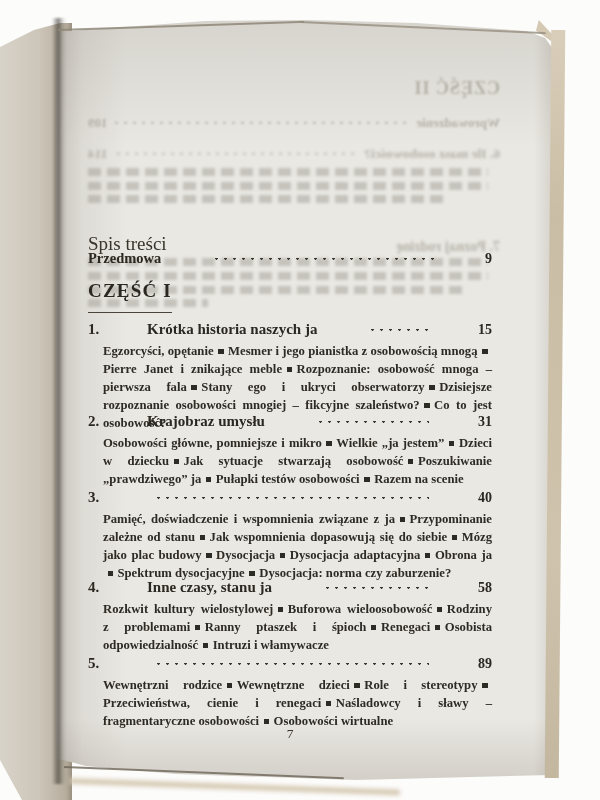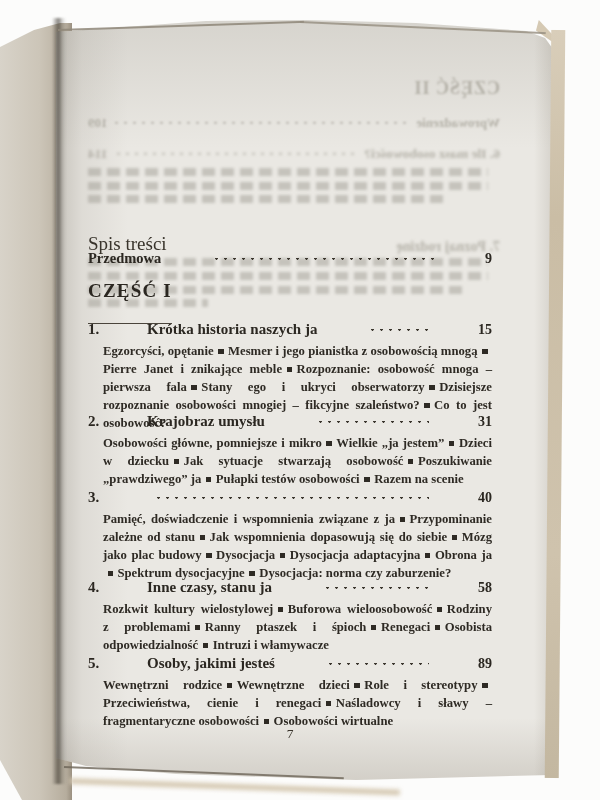--- a/index.html
+++ b/index.html
@@ -59,21 +59,21 @@
   .content{position:absolute;left:32px;top:0;width:404px;color:#2b2721;}
   .abs{position:absolute;left:0;width:404px;}
   .toc-heading{top:182px;font-size:19px;color:#39342c;margin-top:33px;}
   .row{display:flex;align-items:baseline;gap:44px;}
   .leader{flex:1;height:5px;margin:0 3px 0 7px;
     background-image:radial-gradient(circle,#3b362e 1.1px,rgba(0,0,0,0) 1.5px);
     background-size:9px 9px;background-repeat:repeat-x;background-position:left bottom;}
   .pg{margin-left:2px;font-size:14px;}
   .preface-row{top:232px;font-size:14.5px;font-weight:bold;}
   .part-heading{top:262px;font-size:19px;font-weight:bold;letter-spacing:1.2px;}
-  .part-heading span{display:inline-block;border-bottom:1.5px solid #4a443b;padding-bottom:21px;}
+  .part-heading span{display:inline-block;border-bottom:1.5px solid #4a443b;padding-bottom:10px;}
   .chapter .row{font-size:15px;font-weight:bold;line-height:19px;}
   .chapter .num{width:15px;flex:0 0 auto;}
   .topics{margin:3px 16px 0 15px;width:389px;font-size:12.7px;font-weight:bold;line-height:18px;text-align:justify;color:#2e2a24;}
   .sq{display:inline-block;width:5.5px;height:5.5px;background:#2e2a24;margin:0 4.5px;vertical-align:1px;}
   .ch1{top:302px;} .ch2{top:394px;} .ch3{top:470px;} .ch4{top:560px;} .ch5{top:636px;}
   .folio{top:708px;text-align:center;font-size:13.5px;color:#39342c;}
 </style>
 </head>
 <body>
 
@@ -150,21 +150,20 @@
         <span>Inne czasy, stanu ja</span>
         <div class="leader"></div>
         <span class="pg">58</span>
       </div>
       <div class="topics"><span>Rozkwit kultury wielostylowej</span><span class="sq"></span><span>Buforowa wieloosobowość</span><span class="sq"></span><span>Rodziny z problemami</span><span class="sq"></span><span>Ranny ptaszek i śpioch</span><span class="sq"></span><span>Renegaci</span><span class="sq"></span><span>Osobista odpowiedzialność</span><span class="sq"></span><span>Intruzi i włamywacze</span></div>
     </div>
 
     <div class="abs chapter ch5">
       <div class="row">
         <span class="num">5.</span>
-        <span>Osoby, jakimi jesteś</span>
         <div class="leader"></div>
         <span class="pg">89</span>
       </div>
       <div class="topics"><span>Wewnętrzni rodzice</span><span class="sq"></span><span>Wewnętrzne dzieci</span><span class="sq"></span><span>Role i stereotypy</span><span class="sq"></span><span>Przeciwieństwa, cienie i renegaci</span><span class="sq"></span><span>Naśladowcy i sławy – fragmentaryczne osobowości</span><span class="sq"></span><span>Osobowości wirtualne</span></div>
     </div>
 
     <div class="abs folio">7</div>
   </div>
 </div>
 

